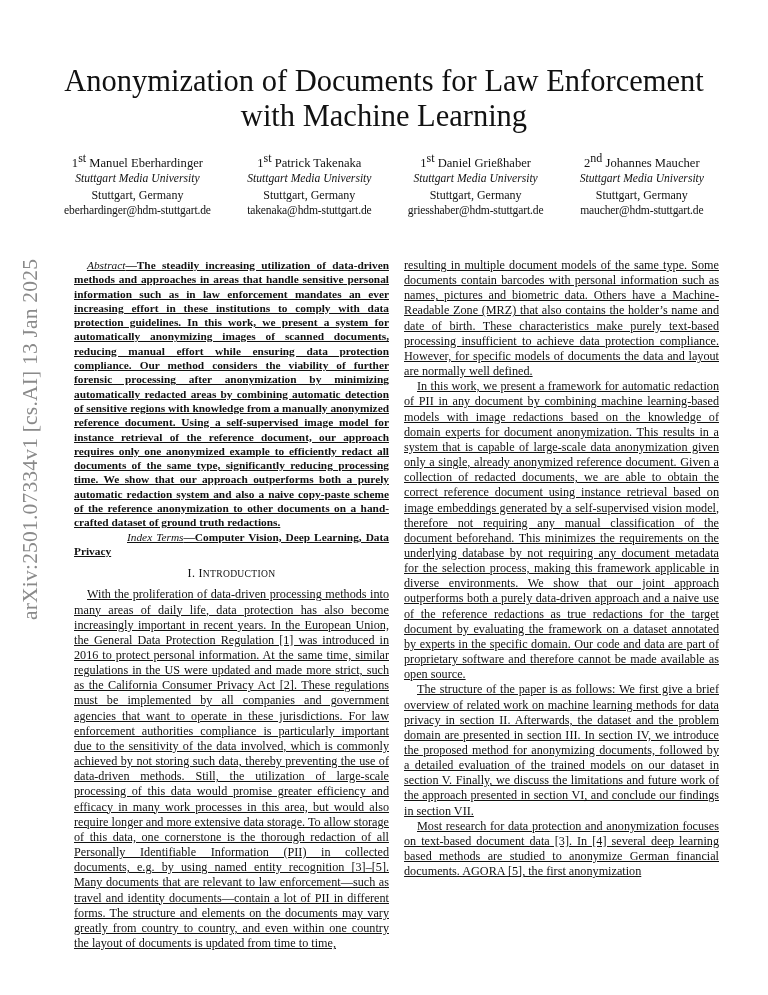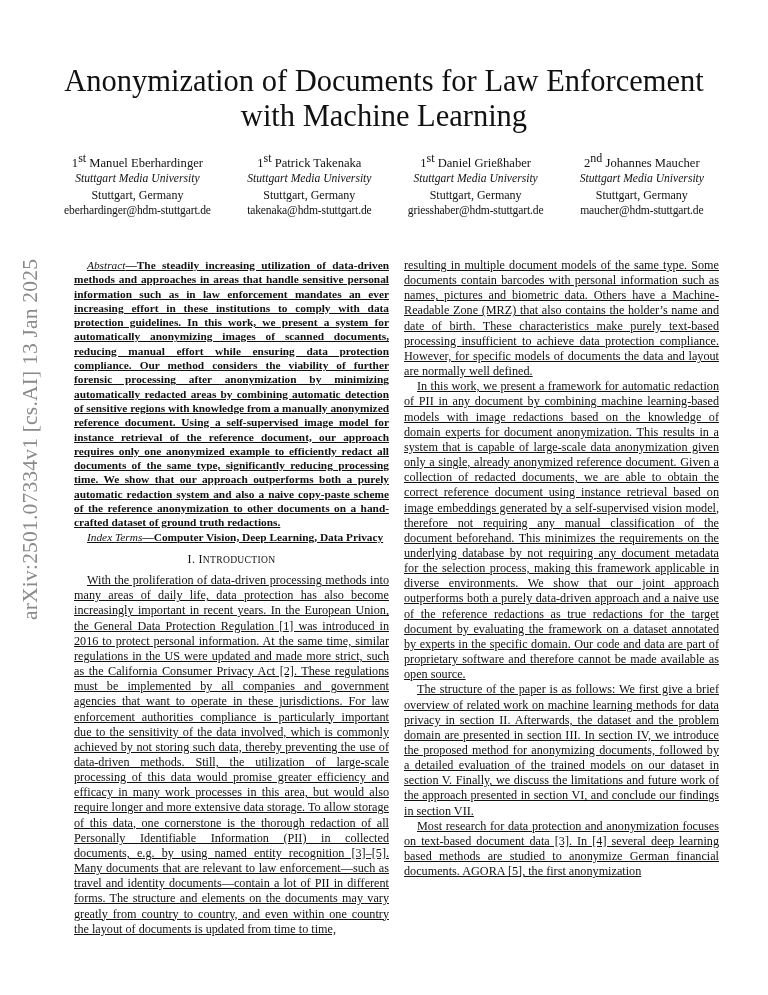--- a/index.html
+++ b/index.html
@@ -30,21 +30,21 @@
     position: absolute; top: 258px; width: 315px;
     font-size: 12.2px; line-height: 15.15px; text-align: justify;
   }
   .col.left { left: 74px; }
   .col.right { left: 392px; margin-left: 12px; }
   .col p { margin: 0; text-decoration: underline; }
   .indent { text-indent: 13px; }
   .abstract { font-weight: bold; font-size: 11.35px; line-height: 14.3px; }
   .abstract .lead { font-style: italic; font-weight: normal; }
   .index-terms { font-weight: bold; font-size: 11.35px; line-height: 14.3px; text-indent: 13px; }
-  .index-terms .lead { font-style: italic; font-weight: normal; }
+  .index-terms .lead { font-style: italic; font-weight: normal; margin-left: 40px; }
   .section-heading {
     text-align: center; font-size: 12px; margin: 14px 0 6px 0; letter-spacing: 0.3px;
   }
   .sc-small { font-size: 9.6px; }
 </style>
 </head>
 <body>
 
 <div class="arxiv-stamp">arXiv:2501.07334v1  [cs.AI]  13 Jan 2025</div>
 

